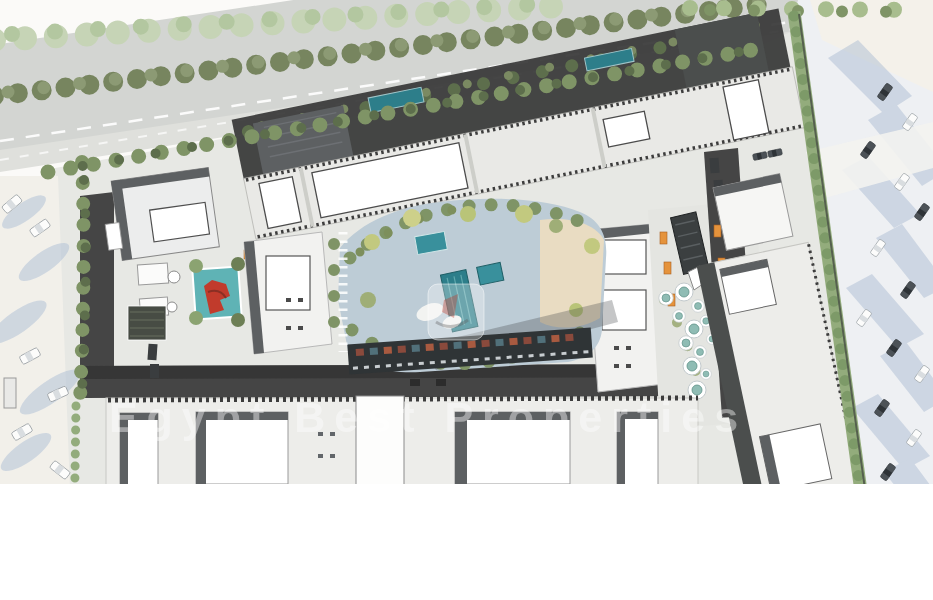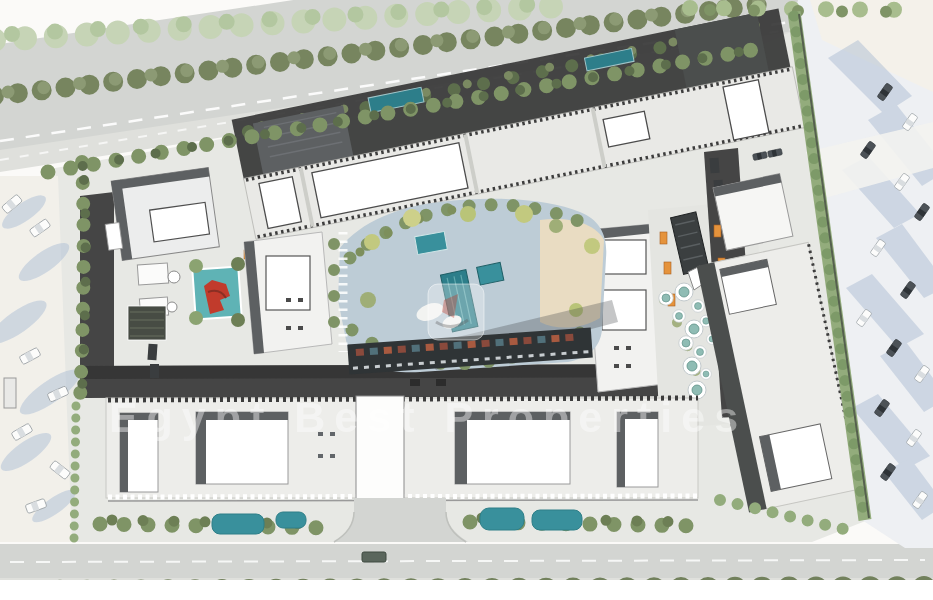--- a/index.html
+++ b/index.html
@@ -1,16 +1,16 @@
 <!DOCTYPE html>
 <html style="--road: #d3d5d2; --sidewalk: #dfe0dc; --site: #e7e8e4; --pave: #e4e5e1; --asphalt: #454545; --asphaltDark: #363636; --bldg: #ffffff; --bldgLight: #ededea; --roofDark: #4b4e4d; --shadow: #5d6062; --treePale: #c6d4b6; --treeOlive: #77855f; --tree: #7f9466; --treeDark: #5d6e4c; --hedge: #93ac7c; --pool: #2d7e8a; --poolLight: #39909c; --courtBlue: #bdccd6; --sand: #e9dcc2; --parkSand: #f2f0ea; --shadowBlue: #aebfd6; --carDark: #4c5257; --kiosk: #e5933c; --playRed: #c13b2c;"><head>
 <meta charset="utf-8">
 <style>
   html,body{margin:0;padding:0;background:#ffffff;}
-  .stage{position:relative;width:933px;height:580px;overflow:hidden;background:#fbfaf8;
+  .stage{position:relative;width:933px;height:484px;overflow:hidden;background:#fbfaf8;
          font-family:"Liberation Sans", sans-serif;}
   svg{display:block}
   
   .f-road{fill:var(--road,#d3d5d2)} .f-sidewalk{fill:var(--sidewalk,#dfe0dc)}
   .f-site{fill:var(--site,#e7e8e4)} .f-pave{fill:var(--pave,#e4e5e1)}
   .f-asphalt{fill:var(--asphalt,#454545)} .f-asphaltD{fill:var(--asphaltDark,#363636)}
   .f-bldg{fill:var(--bldg,#ffffff)} .f-bldgL{fill:var(--bldgLight,#ededea)}
   .f-roofD{fill:var(--roofDark,#4b4e4d)} .f-shadow{fill:var(--shadow,#5d6062)}
   .f-pool{fill:var(--pool,#2d7e8a)} .f-poolL{fill:var(--poolLight,#39909c)}
   .f-court{fill:var(--courtBlue,#bdccd6)} .f-sand{fill:var(--sand,#e9dcc2)}

